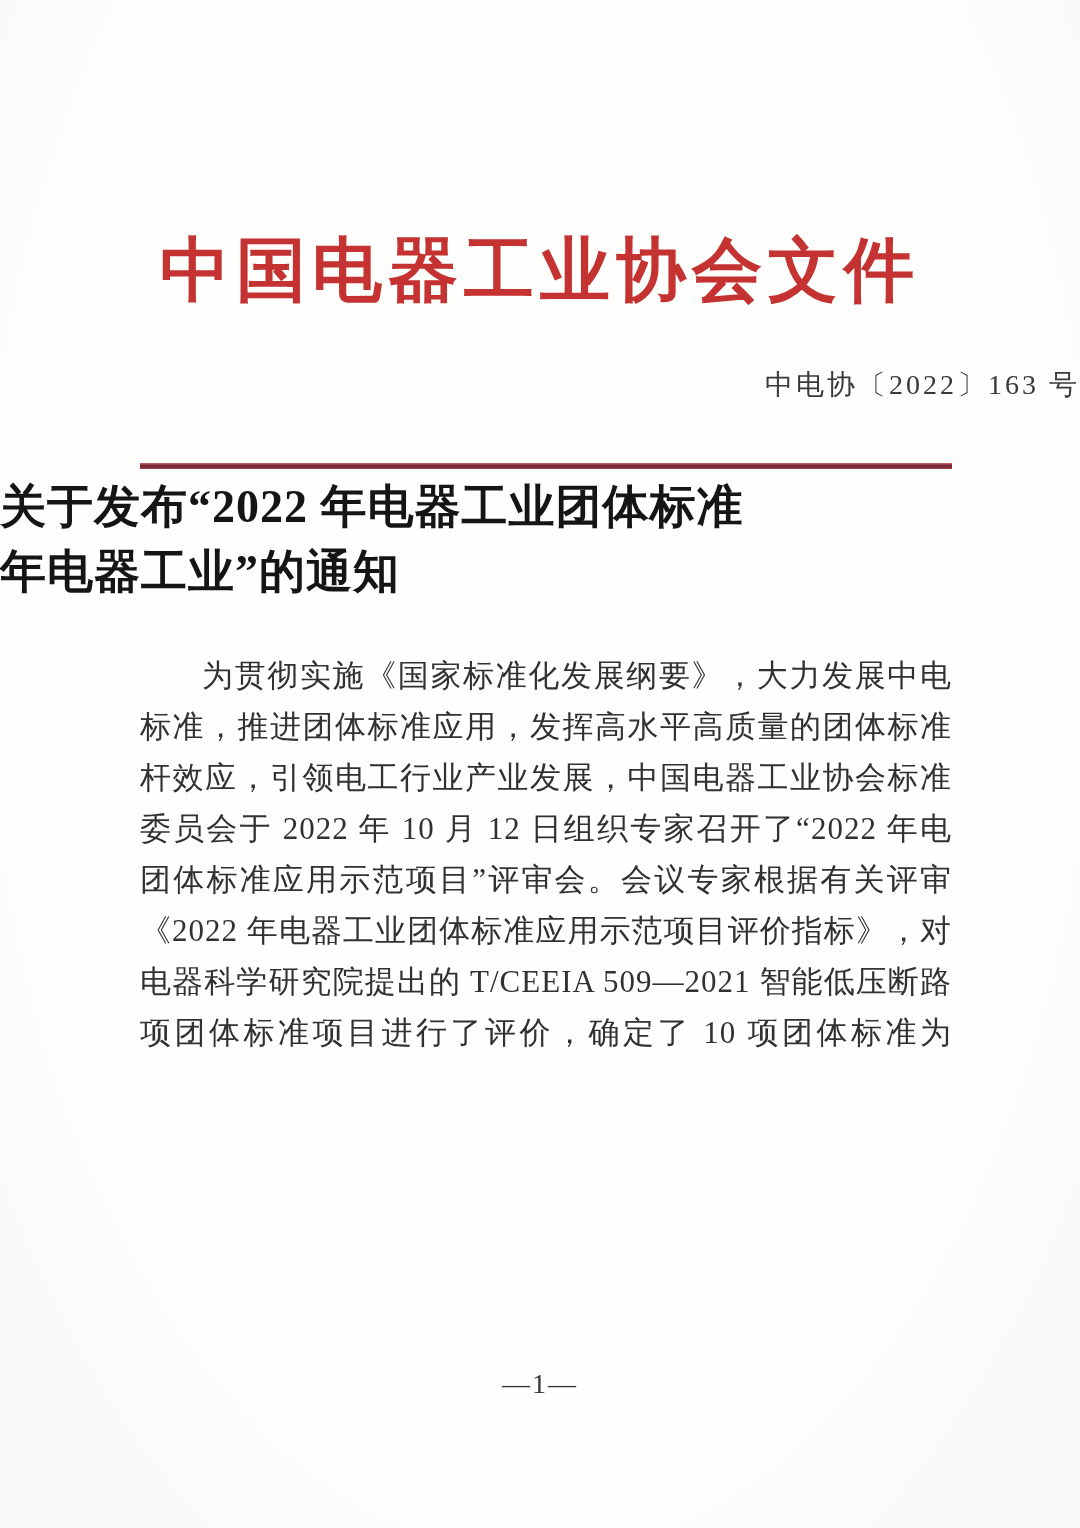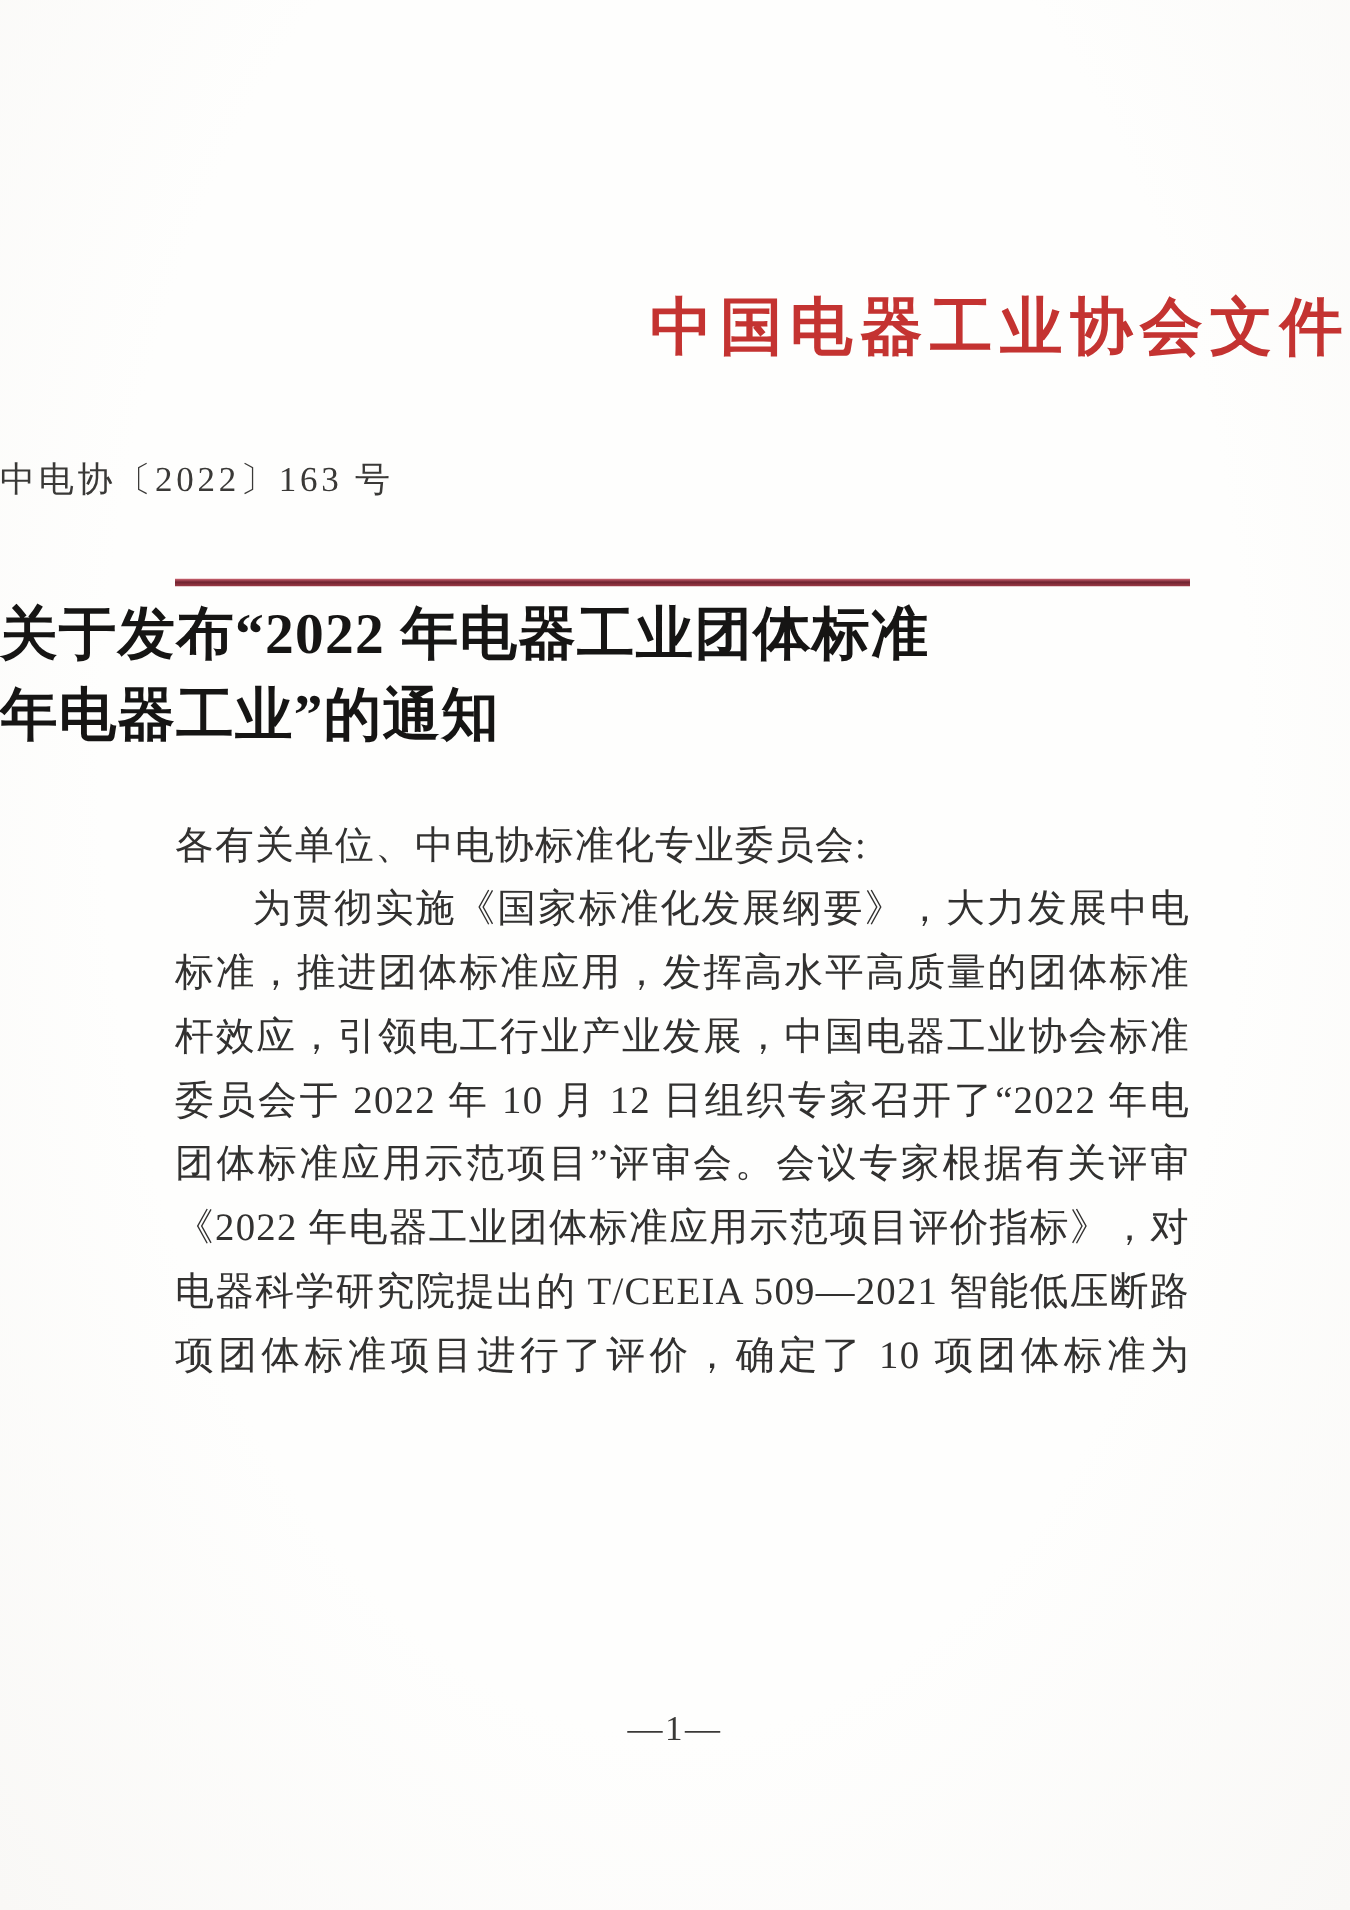--- a/index.html
+++ b/index.html
@@ -15,34 +15,34 @@
     background: radial-gradient(ellipse at 50% 40%, #fefefd 60%, #f9f8f6 100%);
     overflow: hidden;
     font-family: "Liberation Serif", "DejaVu Serif", serif;
     color: #2e2d2c;
   }
   .org-header {
     position: absolute;
     top: 236px;
     left: 0;
     width: 100%;
-    text-align: right;
-    font-size: 50px;
+    text-align: center;
+    font-size: 70px;
     font-weight: 700;
     letter-spacing: 6px;
     color: #c43331;
     line-height: 1;
     white-space: nowrap;
   }
   .doc-number {
     position: absolute;
     top: 368px;
     left: 0;
     width: 100%;
-    text-align: left;
+    text-align: right;
     font-size: 28px;
     letter-spacing: 3px;
     color: #3a3937;
     line-height: 1.2;
   }
   .red-rule {
     position: absolute;
     top: 463px;
     left: 140px;
     width: 812px;
@@ -100,21 +100,20 @@
   <div class="doc-number">中电协〔2022〕163 号</div>
 
   <div class="red-rule"></div>
 
   <div class="notice-title">
     <div>关于发布“2022 年电器工业团体标准</div>
     <div>年电器工业”的通知</div>
   </div>
 
   <div class="body-text">
-    <div class="body-line">各有关单位、中电协标准化专业委员会:</div>
     <div class="body-line fill indent">为贯彻实施《国家标准化发展纲要》，大力发展中电协团体</div>
     <div class="body-line fill">标准，推进团体标准应用，发挥高水平高质量的团体标准应用标</div>
     <div class="body-line fill">杆效应，引领电工行业产业发展，中国电器工业协会标准化工作</div>
     <div class="body-line fill">委员会于 2022 年 10 月 12 日组织专家召开了“2022 年电器工业</div>
     <div class="body-line fill">团体标准应用示范项目”评审会。会议专家根据有关评审程序和</div>
     <div class="body-line fill">《2022 年电器工业团体标准应用示范项目评价指标》，对由上海</div>
     <div class="body-line fill">电器科学研究院提出的 T/CEEIA 509—2021 智能低压断路器等 12</div>
     <div class="body-line fill">项团体标准项目进行了评价，确定了 10 项团体标准为 2022 年电</div>
   </div>
 

